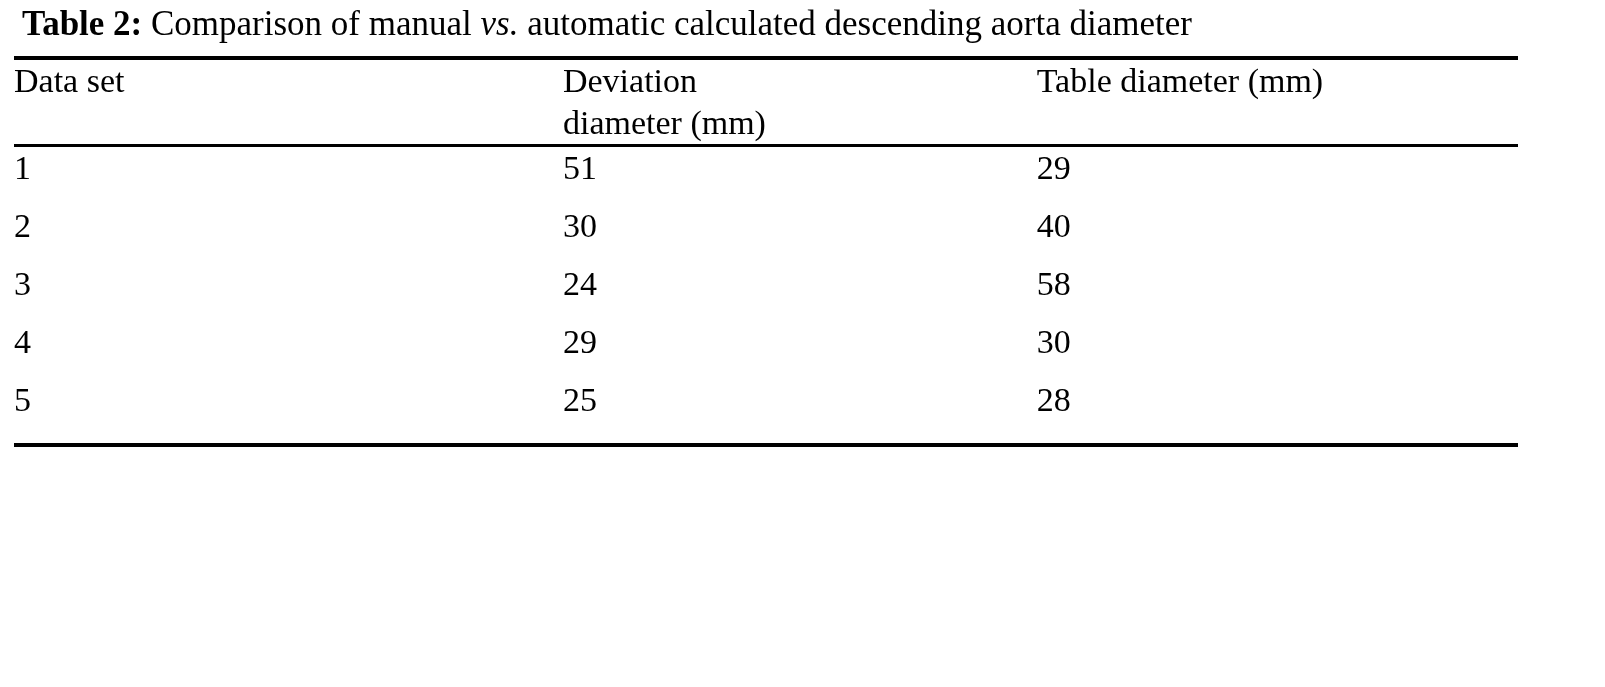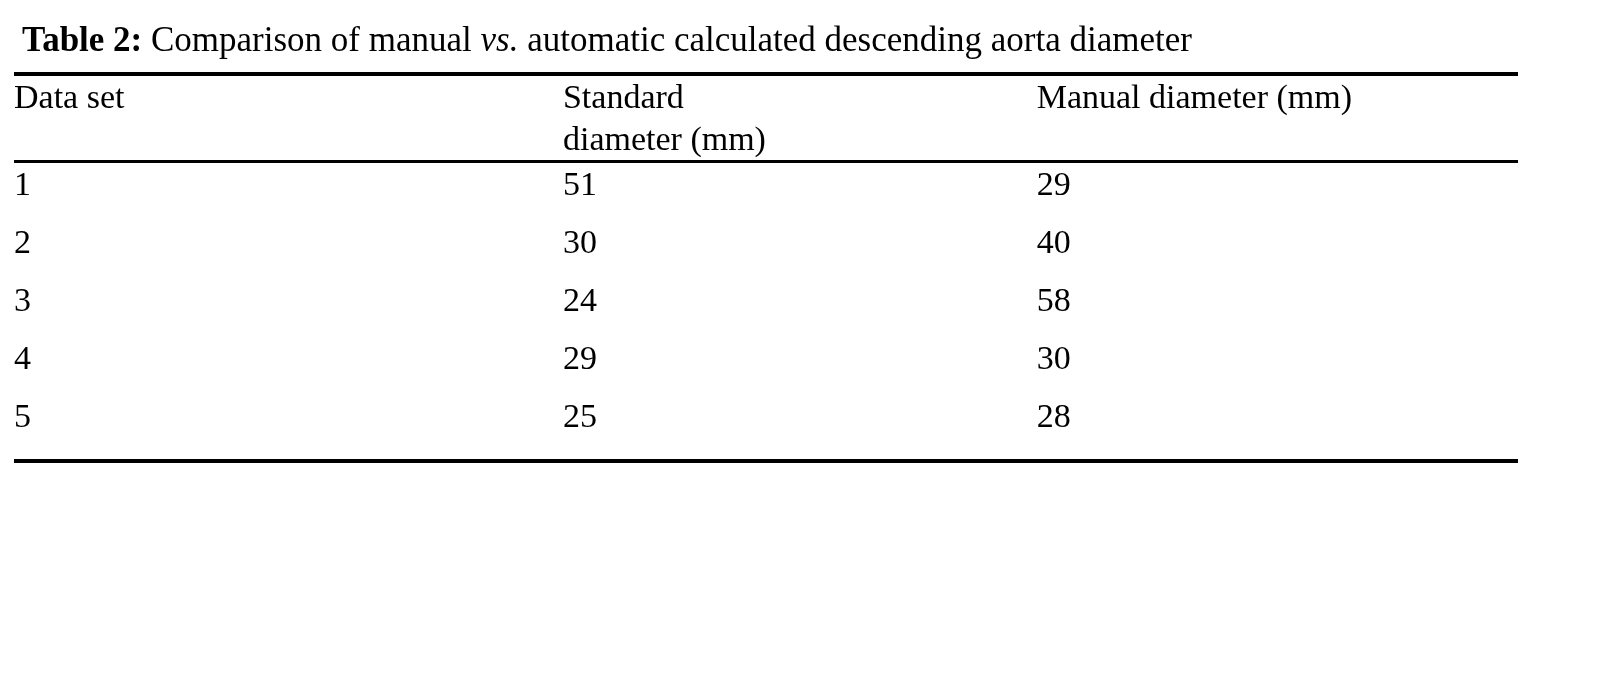--- a/index.html
+++ b/index.html
@@ -10,21 +10,21 @@
   body {
     width: 1605px;
     height: 687px;
     font-family: "Liberation Serif", serif;
     color: #000000;
     overflow: hidden;
   }
   .table-wrap {
     width: 1532px;
     box-sizing: border-box;
-    padding: 16px 6px;
+    padding: 0 6px;
   }
   .caption {
     font-size: 35px;
     line-height: 44px;
     padding: 2px 0 10px 16px;
     white-space: nowrap;
   }
   .caption .caption-label {
     font-weight: bold;
   }
@@ -92,25 +92,25 @@
       <col class="col-a">
       <col class="col-b">
       <col class="col-c">
     </colgroup>
     <thead>
       <tr>
         <td>
           <span>Data set</span>
         </td>
         <td>
-          <span>Standard</span>
+          <span>Deviation</span>
           <span class="hdr-line2">diameter (mm)</span>
         </td>
         <td>
-          <span>Manual diameter (mm)</span>
+          <span>Table diameter (mm)</span>
         </td>
       </tr>
     </thead>
   </table>
 
   <div class="rule-mid"></div>
 
   <table class="data">
     <colgroup>
       <col class="col-a">

